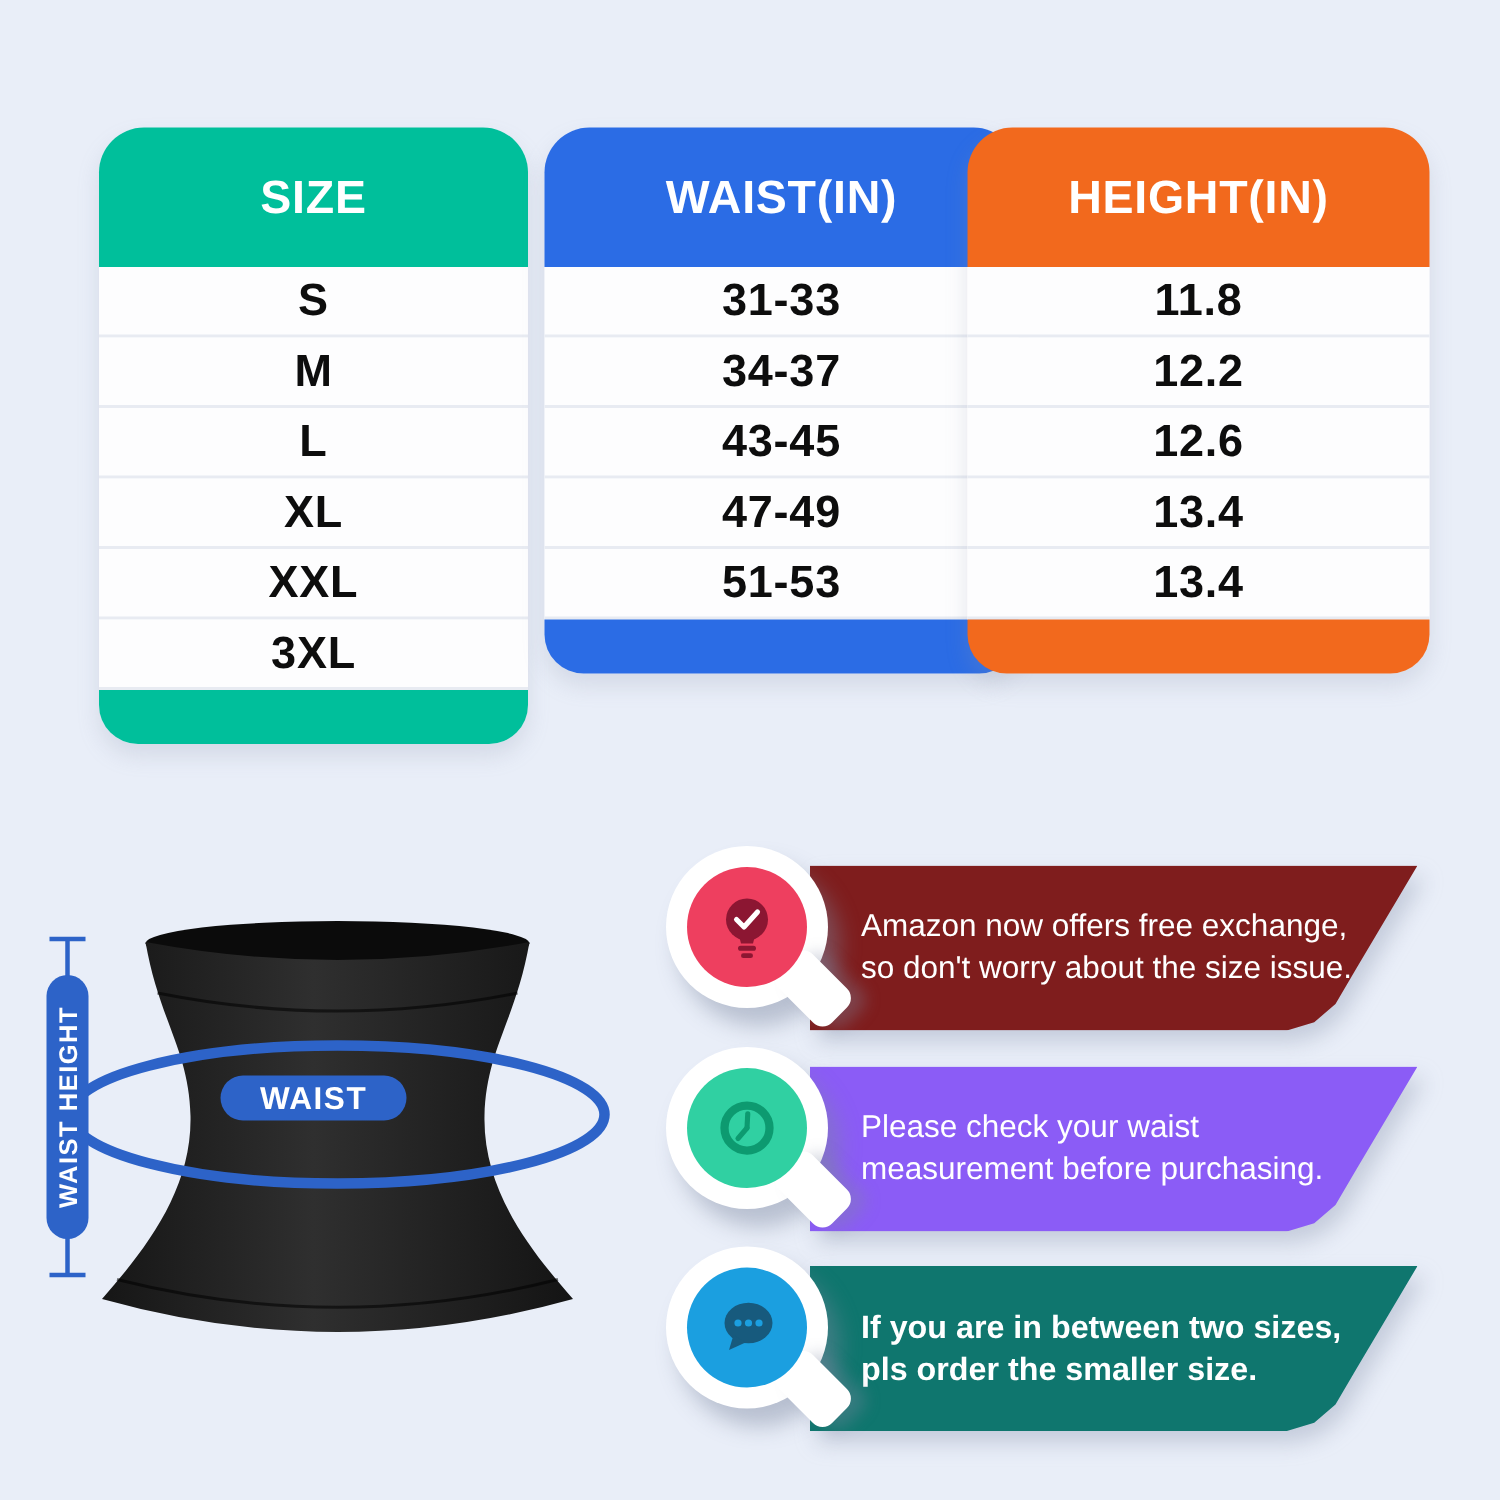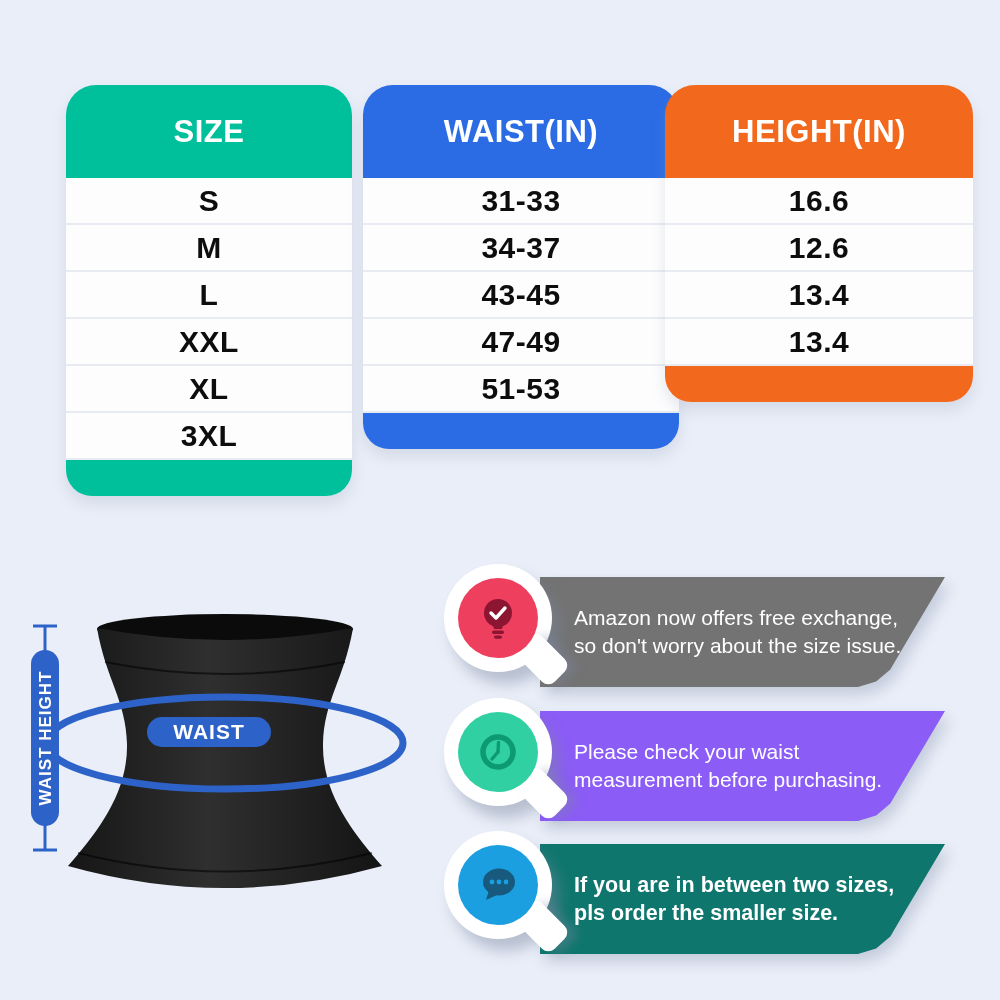--- a/index.html
+++ b/index.html
@@ -5,21 +5,21 @@
   html,body{margin:0;padding:0;}
   body{
     width:1000px;height:1000px;position:relative;overflow:hidden;
     background:#e9eef8;
     font-family:"Liberation Sans",sans-serif;
   }
   
   .size-col{position:absolute;top:85px;box-shadow:0 8px 14px rgba(140,150,175,.22);border-radius:30px 30px 26px 26px;}
   .col-size{left:66px;width:286px;}
   .col-waist{left:363px;width:316px;}
-  .col-height{left:665px;width:308px;}
+  .col-height{left:645px;width:308px;}
   .col-header{
     height:93px;border-radius:30px 30px 0 0;
     display:flex;align-items:center;justify-content:center;
     color:#fff;font-weight:bold;font-size:31px;letter-spacing:.5px;
   }
   .hdr-size{background:#00bf9b;}
   .hdr-waist{background:#2b6ce5;}
   .hdr-height{background:#f2691d;}
   .col-cell{
     height:45px;background:#fdfdfe;border-bottom:2px solid #e8ebf2;
@@ -36,21 +36,21 @@
 
   
   .banner-wrap{position:absolute;filter:drop-shadow(5px 8px 7px rgba(130,140,165,.35));}
   .banner{
     width:405px;height:110px;box-sizing:border-box;
     clip-path:polygon(0 0,100% 0,90% 62%,86.5% 84%,83% 95%,78.5% 100%,0 100%);
     display:flex;align-items:center;padding-left:34px;
     color:#fff;font-size:21px;line-height:1.32;
   }
   .banner-text{max-width:352px;}
-  .banner-red{background:#737373;}
+  .banner-red{background:#7f1d1d;}
   .banner-green{background:#8b5cf6;}
   .banner-blue{background:#0f766e;}
   .banner-blue .banner-text{font-weight:bold;font-size:21.5px;}
 
   .circle{
     position:absolute;width:108px;height:108px;border-radius:50%;
     background:#fff;box-shadow:8px 12px 14px rgba(125,135,160,.45);
   }
   .circle .handle{
     position:absolute;left:82px;top:70px;width:32px;height:50px;
@@ -68,43 +68,44 @@
 </head>
 <body>
 
 <div class="size-col col-size">
   <div class="col-header hdr-size">
     <span>SIZE</span>
   </div>
   <div class="col-cell">S</div>
   <div class="col-cell">M</div>
   <div class="col-cell">L</div>
+  <div class="col-cell">XL</div>
   <div class="col-cell">XXL</div>
-  <div class="col-cell">XL</div>
   <div class="col-cell">3XL</div>
   <div class="col-footer ftr-size"></div>
 </div>
 
 <div class="size-col col-waist">
   <div class="col-header hdr-waist">
     <span>WAIST(IN)</span>
   </div>
   <div class="col-cell">31-33</div>
   <div class="col-cell">34-37</div>
   <div class="col-cell">43-45</div>
   <div class="col-cell">47-49</div>
   <div class="col-cell">51-53</div>
   <div class="col-footer ftr-waist"></div>
 </div>
 
 <div class="size-col col-height">
   <div class="col-header hdr-height">
     <span>HEIGHT(IN)</span>
   </div>
-  <div class="col-cell">16.6</div>
+  <div class="col-cell">11.8</div>
+  <div class="col-cell">12.2</div>
   <div class="col-cell">12.6</div>
   <div class="col-cell">13.4</div>
   <div class="col-cell">13.4</div>
   <div class="col-footer ftr-height"></div>
 </div>
 
 <svg class="belt-svg" width="430" height="320" viewBox="0 0 430 320">
   <defs>
     <linearGradient id="beltGrad" x1="0" y1="0" x2="1" y2="0">
       <stop offset="0" stop-color="#161616"></stop>

